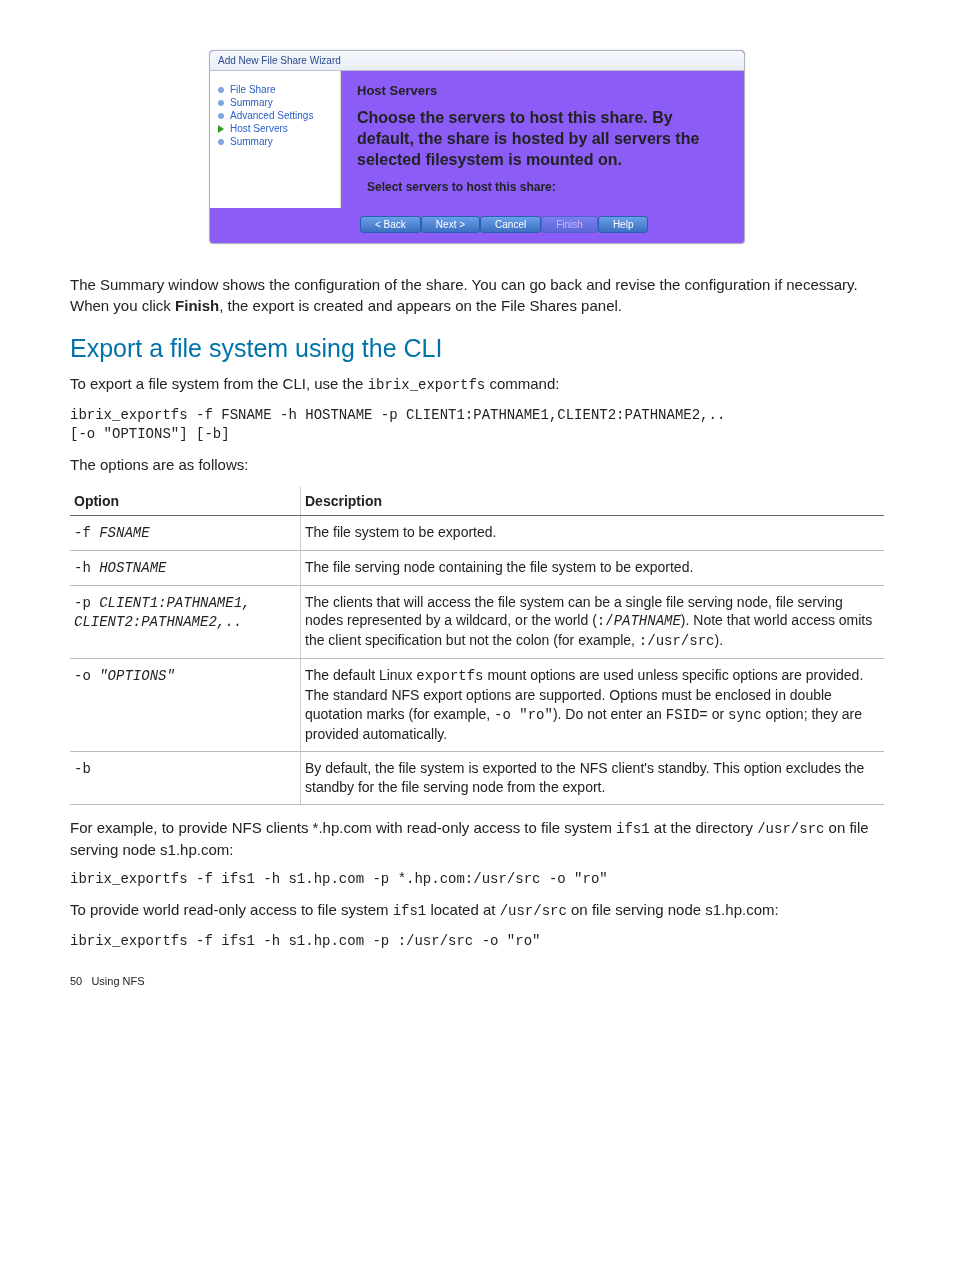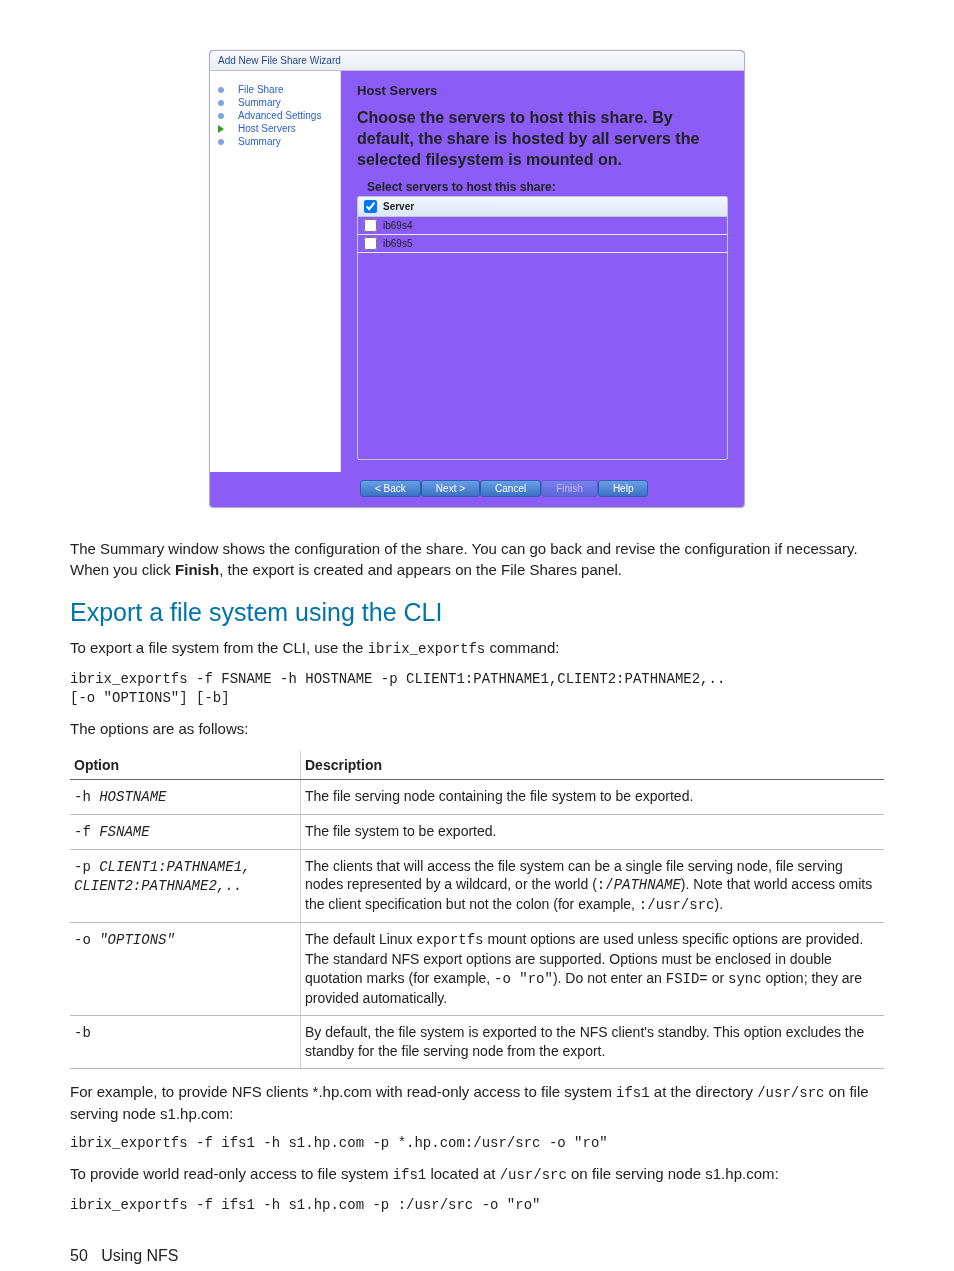--- a/index.html
+++ b/index.html
@@ -32,21 +32,21 @@
   .wizard-body { display: flex; }
   .wizard-nav {
     width: 118px;
     padding: 12px 6px;
     border-right: 1px solid #dadada;
     background: #fff;
   }
   .wizard-nav-item {
     display: flex;
     align-items: center;
-    gap: 14px;
+    gap: 6px;
     padding: 1px 2px;
     color: #2a60c8;
     cursor: pointer;
   }
   .wizard-nav-item .bullet {
     width: 6px; height: 6px; border-radius: 50%;
     background: #7fa6e0;
     flex: 0 0 6px;
   }
   .wizard-nav-item.current .bullet {
@@ -120,21 +120,21 @@
   }
   table.opts td {
     vertical-align: top;
     border-bottom: 1px solid #bbb;
     padding: 7px 6px 7px 4px;
     line-height: 1.35;
   }
   table.opts td:first-child { width: 220px; border-right:1px solid #ccc; }
   table.opts th:first-child { width: 220px; border-right:1px solid #ccc; }
 
-  .footer { font-size: 16px; margin-top: 32px; }
+  .footer { font-size: 11px; margin-top: 24px; }
 </style>
 </head>
 <body>
 
 <div class="wizard">
   <div class="wizard-title">Add New File Share Wizard</div>
   <div class="wizard-body">
     <div class="wizard-nav">
       <div class="wizard-nav-item">
           <span class="bullet"></span>
@@ -154,34 +154,20 @@
         </div>
       <div class="wizard-nav-item">
           <span class="bullet"></span>
           <span>Summary</span>
         </div>
     </div>
     <div class="wizard-main">
       <div class="wizard-h1">Host Servers</div>
       <div class="wizard-desc">Choose the servers to host this share. By default, the share is hosted by all servers the selected filesystem is mounted on.</div>
       <div class="wizard-subhead">Select servers to host this share:</div>
-      <div class="server-list">
-        <div class="server-header">
-          <input type="checkbox" checked="" style="">
-          <span>Server</span>
-        </div>
-        <div class="server-row">
-          <input type="checkbox" style="">
-          <span>ib69s4</span>
-        </div>
-        <div class="server-row">
-          <input type="checkbox" style="">
-          <span>ib69s5</span>
-        </div>
-      </div>
     </div>
   </div>
   <div class="wizard-buttons">
     <button class="wbtn">&lt; Back</button>
     <button class="wbtn">Next &gt;</button>
     <button class="wbtn">Cancel</button>
     <button class="wbtn" disabled="">Finish</button>
     <button class="wbtn">Help</button>
   </div>
 </div>
@@ -203,26 +189,26 @@
 
 <table class="opts">
   <thead>
     <tr>
       <th>Option</th>
       <th>Description</th>
     </tr>
   </thead>
   <tbody id="opts-body">
       <tr>
+        <td><code>-f <i>FSNAME</i></code></td>
+        <td>The file system to be exported.</td>
+      </tr>
+      <tr>
         <td><code>-h <i>HOSTNAME</i></code></td>
         <td>The file serving node containing the file system to be exported.</td>
-      </tr>
-      <tr>
-        <td><code>-f <i>FSNAME</i></code></td>
-        <td>The file system to be exported.</td>
       </tr>
       <tr>
         <td><code>-p <i>CLIENT1:PATHNAME1,<br>CLIENT2:PATHNAME2,..</i></code></td>
         <td>The clients that will access the file system can be a single file serving node, file serving nodes represented by a wildcard, or the world (<code>:/<i>PATHNAME</i></code>). Note that world access omits the client specification but not the colon (for example, <code>:/usr/src</code>).</td>
       </tr>
       <tr>
         <td><code>-o <i>"OPTIONS"</i></code></td>
         <td>The default Linux <code>exportfs</code> mount options are used unless specific options are provided. The standard NFS export options are supported. Options must be enclosed in double quotation marks (for example, <code>-o "ro"</code>). Do not enter an <code>FSID=</code> or <code>sync</code> option; they are provided automatically.</td>
       </tr>
       <tr>

